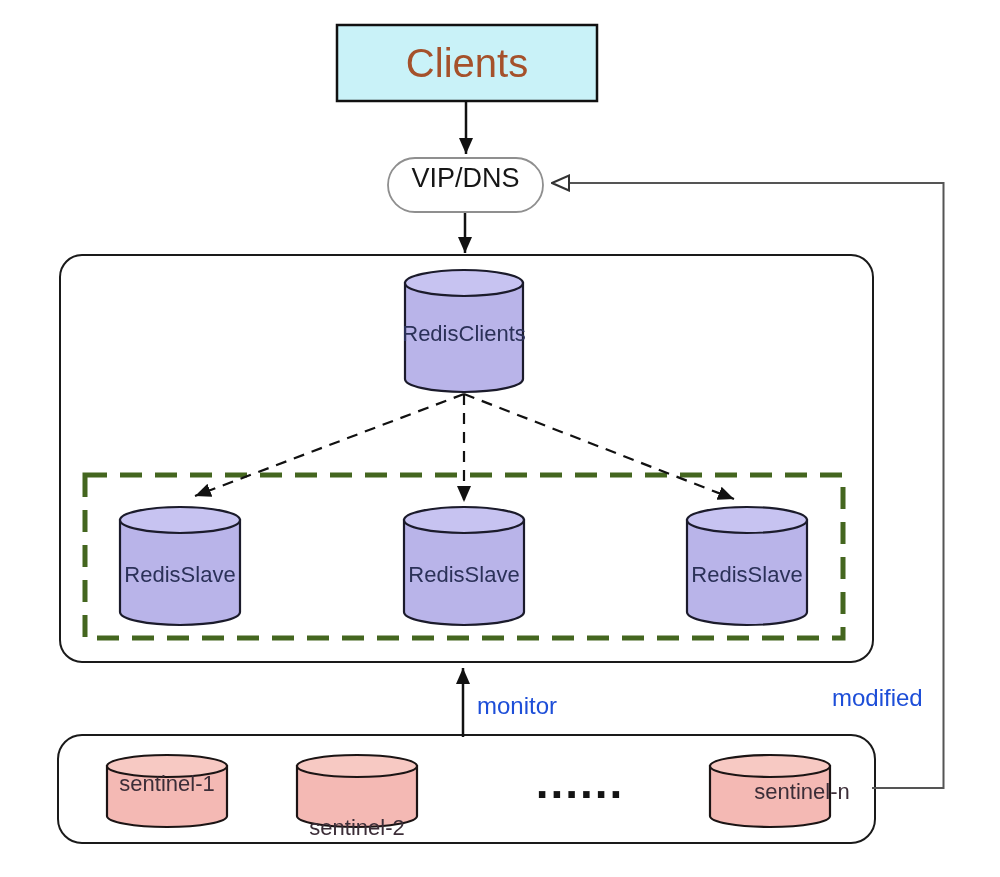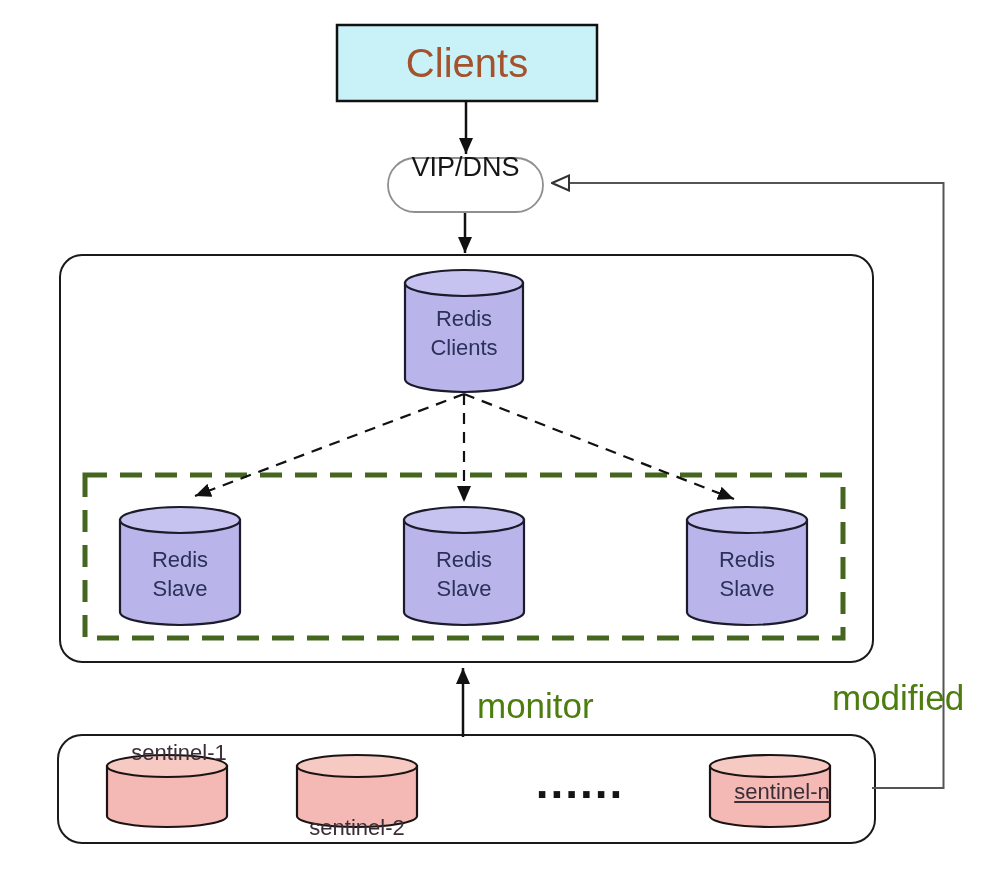--- a/index.html
+++ b/index.html
@@ -6,34 +6,34 @@
   .stage {
     position:relative; width:1000px; height:877px; background:#ffffff;
     font-family:"Liberation Sans", sans-serif; overflow:hidden;
   }
   .stage svg { position:absolute; left:0; top:0; }
   .lbl {
     position:absolute; display:flex; align-items:center; justify-content:center;
     text-align:center; color:#111; white-space:pre; z-index:2;
   }
   .lbl-clients  { left:337px; top:25px;  width:260px; height:76px; font-size:40px; color:#a5512b; }
-  .lbl-vip      { left:388px; top:147px; width:155px; height:40px; font-size:27px; color:#161616; }
-  .node-txt     { flex-direction:column; font-size:22px; line-height:29px; color:#2b3158; }
+  .lbl-vip      { left:388px; top:158px; width:155px; height:40px; font-size:27px; color:#161616; }
+  .node-txt     { flex-direction:row; font-size:22px; line-height:29px; color:#2b3158; }
   .lbl-master   { left:404px; top:303px; width:120px; height:60px; }
   .lbl-slave0   { left:120px; top:544px; width:120px; height:60px; }
   .lbl-slave1   { left:404px; top:544px; width:120px; height:60px; }
   .lbl-slave2   { left:687px; top:544px; width:120px; height:60px; }
   .sent-txt     { font-size:22px; color:#3c2e38; }
-  .lbl-sent1    { left:107px; top:739px; width:120px; height:28px;padding-left:12px; }
+  .lbl-sent1    { left:107px; top:770px; width:120px; height:28px; }
   .lbl-sent2    { left:297px; top:814px; width:120px; height:28px; }
-  .lbl-sentn    { left:710px; top:778px; width:144px; height:28px;text-decoration:underline; }
+  .lbl-sentn    { left:730px; top:778px; width:144px; height:28px; }
   .lbl-dots     { left:535px; top:758px; width:90px; height:44px; font-size:46px;
                   font-weight:bold; letter-spacing:2px; line-height:40px; color:#141414;
                   align-items:flex-end; }
-  .edge-txt     { font-size:35px; color:#4d7c0f; }
+  .edge-txt     { font-size:24px; color:#1d4ed8; }
   .lbl-monitor  { left:477px; top:692px; width:100px; height:28px; justify-content:flex-start; }
   .lbl-modified { left:832px; top:684px; width:120px; height:28px; justify-content:flex-start; }
 </style>
 </head>
 <body>
 
 <div class="stage">
 
   <svg width="1000" height="877" viewBox="0 0 1000 877">
     <defs>

